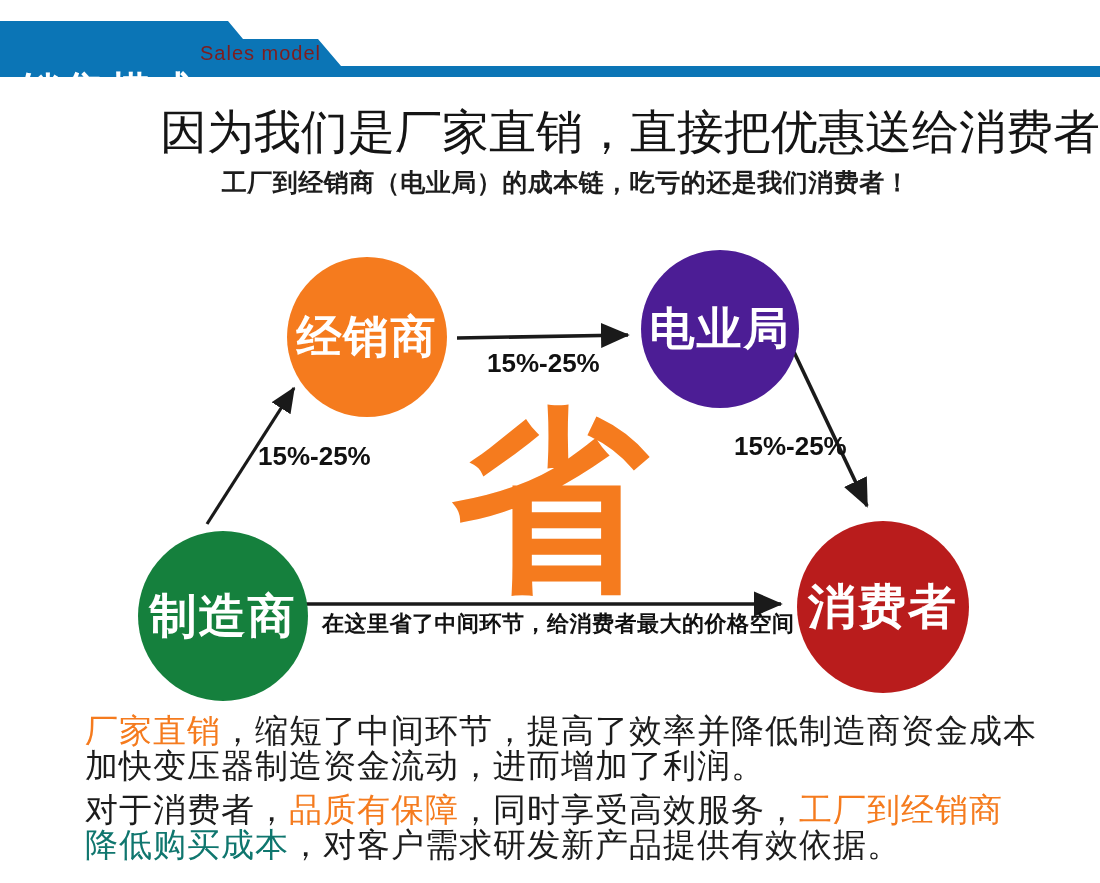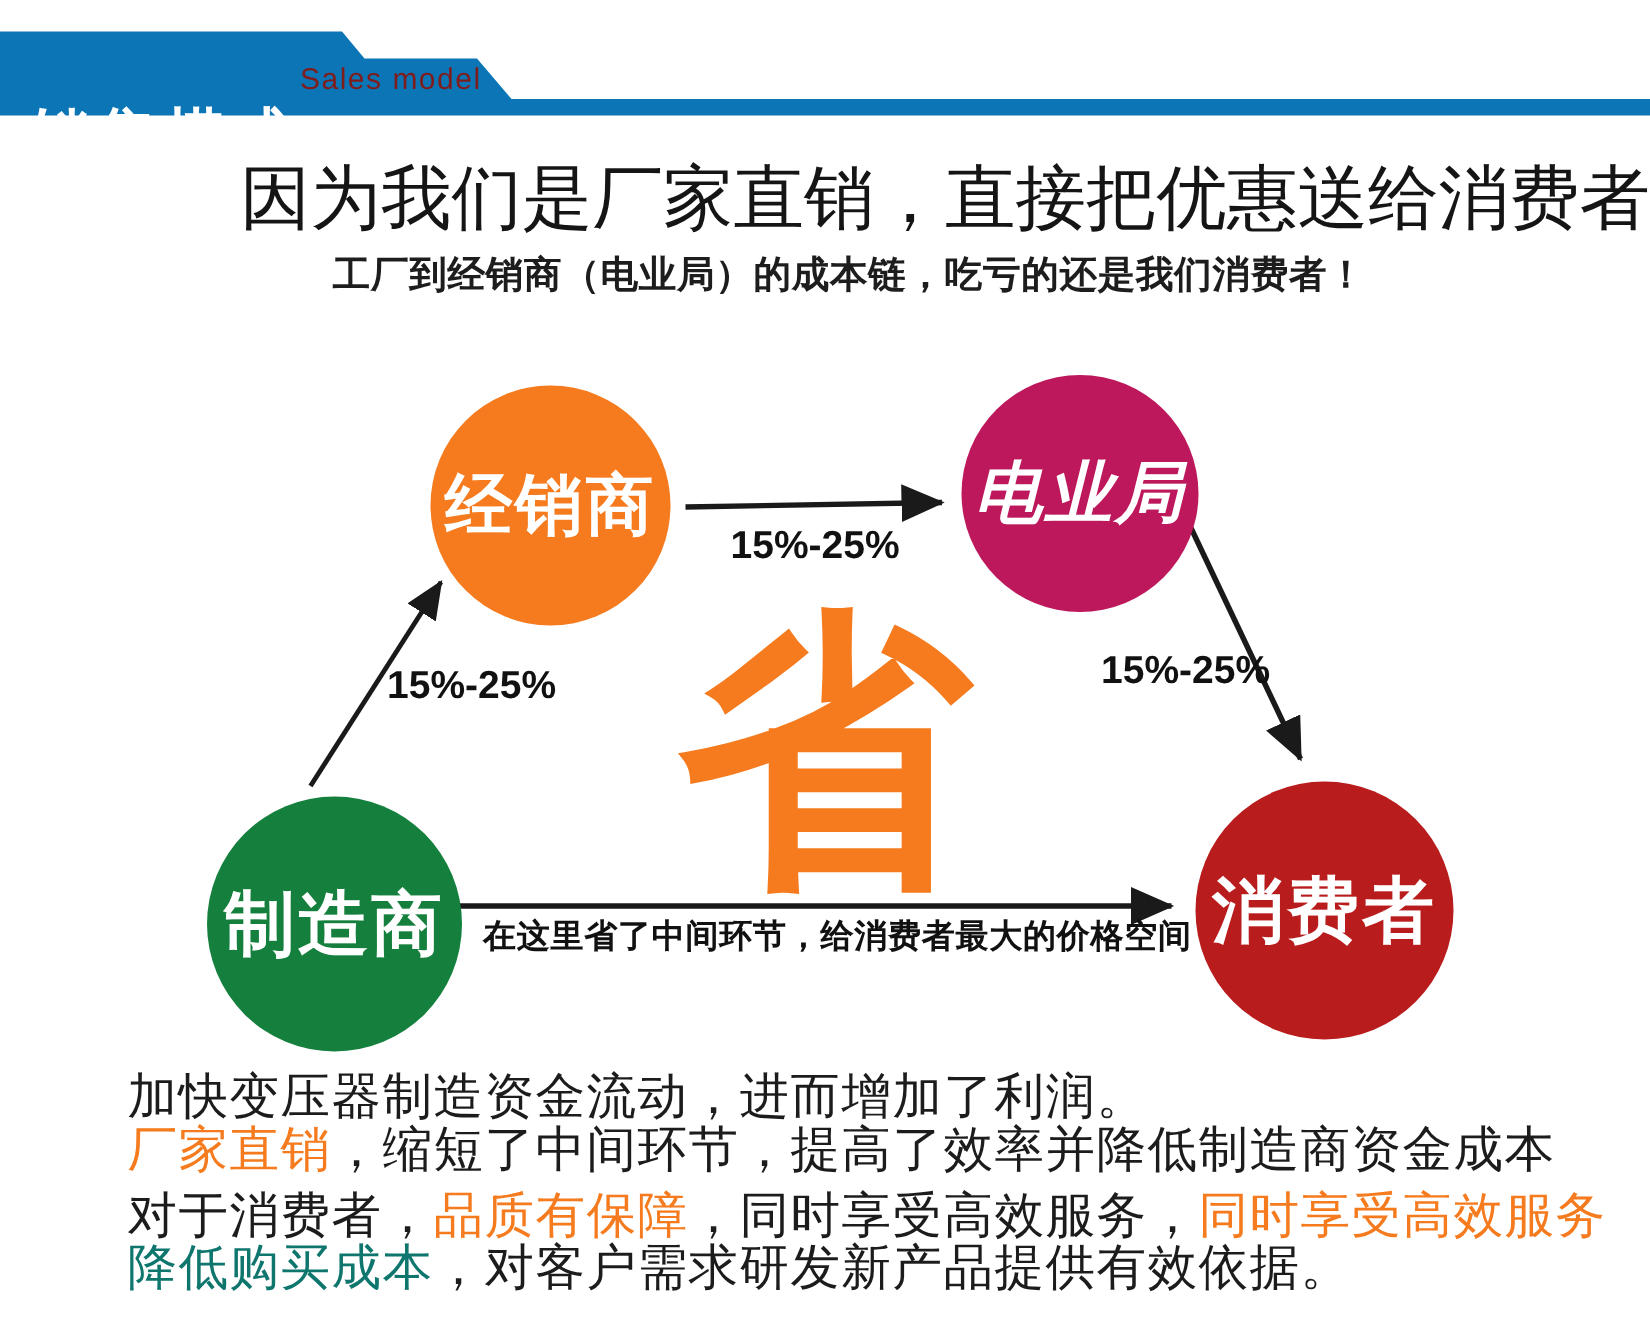--- a/index.html
+++ b/index.html
@@ -92,48 +92,48 @@
     </defs>
     <line class="arrow-line" x1="207" y1="524" x2="294" y2="388" stroke-width="3.2" marker-end="url(#ah)"></line>
     <line class="arrow-line" x1="457" y1="338" x2="628" y2="335" stroke-width="3.6" marker-end="url(#ah)"></line>
     <line class="arrow-line" x1="794" y1="352" x2="867" y2="506" stroke-width="3.6" marker-end="url(#ah)"></line>
     <line class="arrow-line" x1="306" y1="604" x2="781" y2="604" stroke-width="3.6" marker-end="url(#ah)"></line>
   </svg>
 
   <div class="node node-dealer" style="background-color: rgb(245, 123, 30);">
     <span>经销商</span>
   </div>
-  <div class="node node-power" style="background-color: #be185d; font-style: italic;">
+  <div class="node node-power" style="background-color: #4c1d95;">
     <span>电业局</span>
   </div>
   <div class="node node-manufacturer" style="background-color: #15803d;">
     <span>制造商</span>
   </div>
   <div class="node node-consumer" style="background-color: #b91c1c;">
     <span>消费者</span>
   </div>
 
   <div class="save-char" style="color: rgb(245, 123, 30);">省</div>
 
   <div class="margin-label margin-left">15%-25%</div>
   <div class="margin-label margin-middle">15%-25%</div>
   <div class="margin-label margin-right">15%-25%</div>
 
   <div class="arrow-caption">在这里省了中间环节，给消费者最大的价格空间</div>
 
   <div class="bottom-text">
     <div class="para1">
-      <div class="line">加快变压器制造资金流动，进而增加了利润。</div>
       <div class="line">
         <span class="hl" style="color: rgb(245, 123, 30);">厂家直销</span><span>，缩短了中间环节，提高了效率并降低制造商资金成本</span>
       </div>
+      <div class="line">加快变压器制造资金流动，进而增加了利润。</div>
     </div>
     <div class="para2">
       <div class="line">
-        <span>对于消费者，</span><span class="hl" style="color: rgb(245, 123, 30);">品质有保障</span><span>，同时享受高效服务，</span><span class="hl" style="color: rgb(245, 123, 30);">同时享受高效服务</span>
+        <span>对于消费者，</span><span class="hl" style="color: rgb(245, 123, 30);">品质有保障</span><span>，同时享受高效服务，</span><span class="hl" style="color: rgb(245, 123, 30);">工厂到经销商</span>
       </div>
       <div class="line">
         <span class="hl" style="color: #0f766e;">降低购买成本</span><span>，对客户需求研发新产品提供有效依据。</span>
       </div>
     </div>
   </div>
 
 </div>
 
 </body></html>

